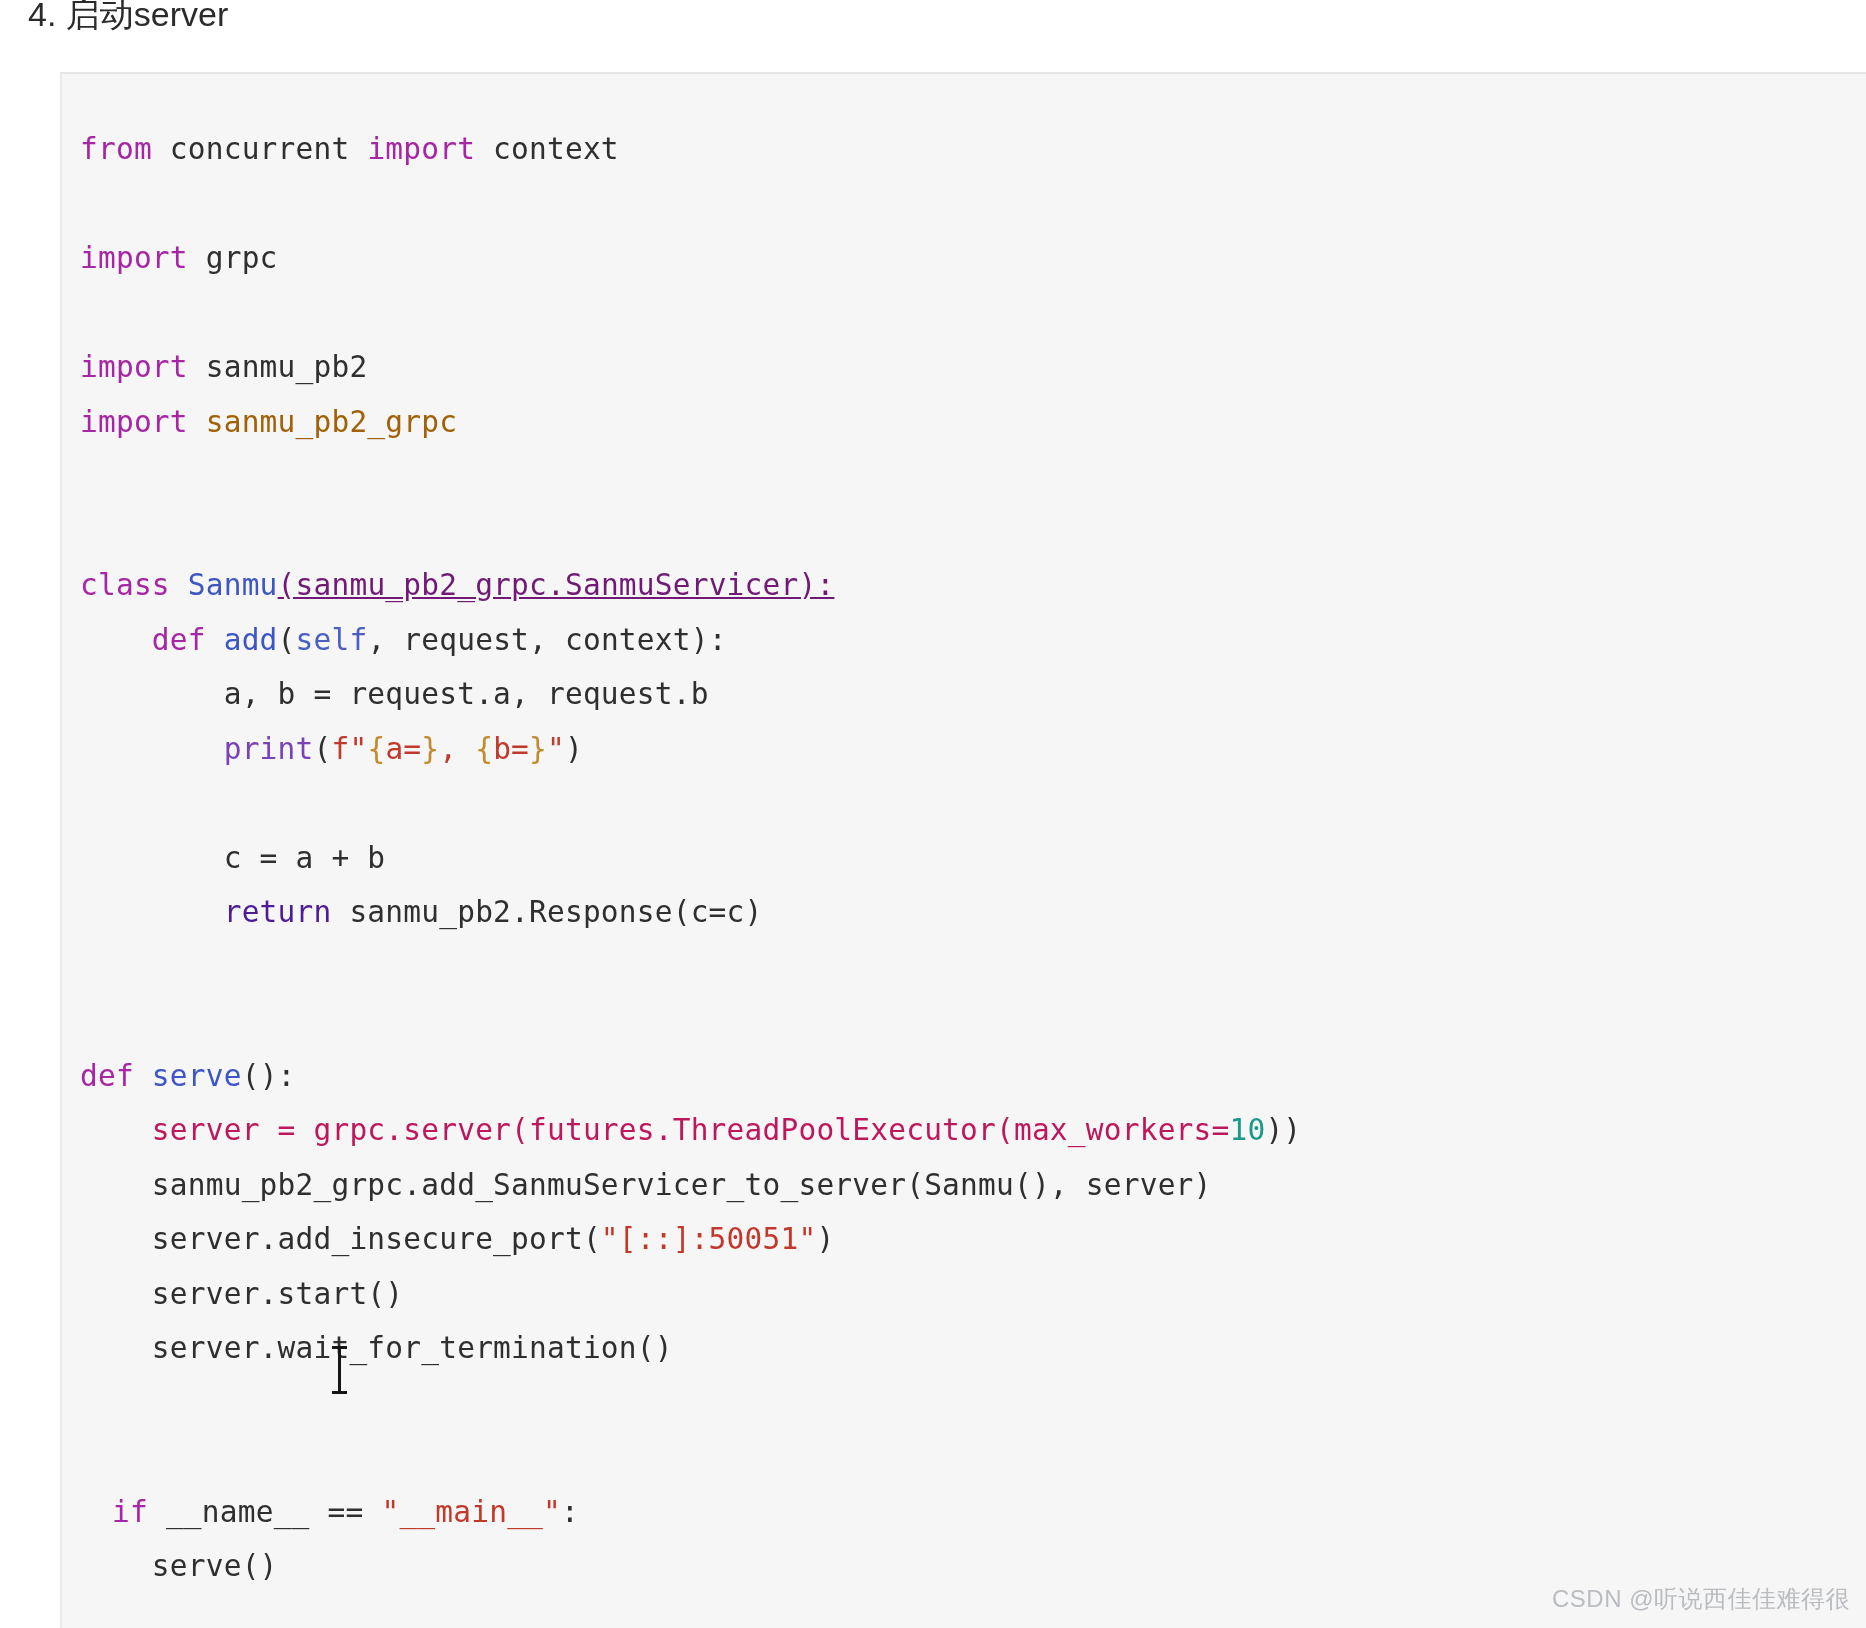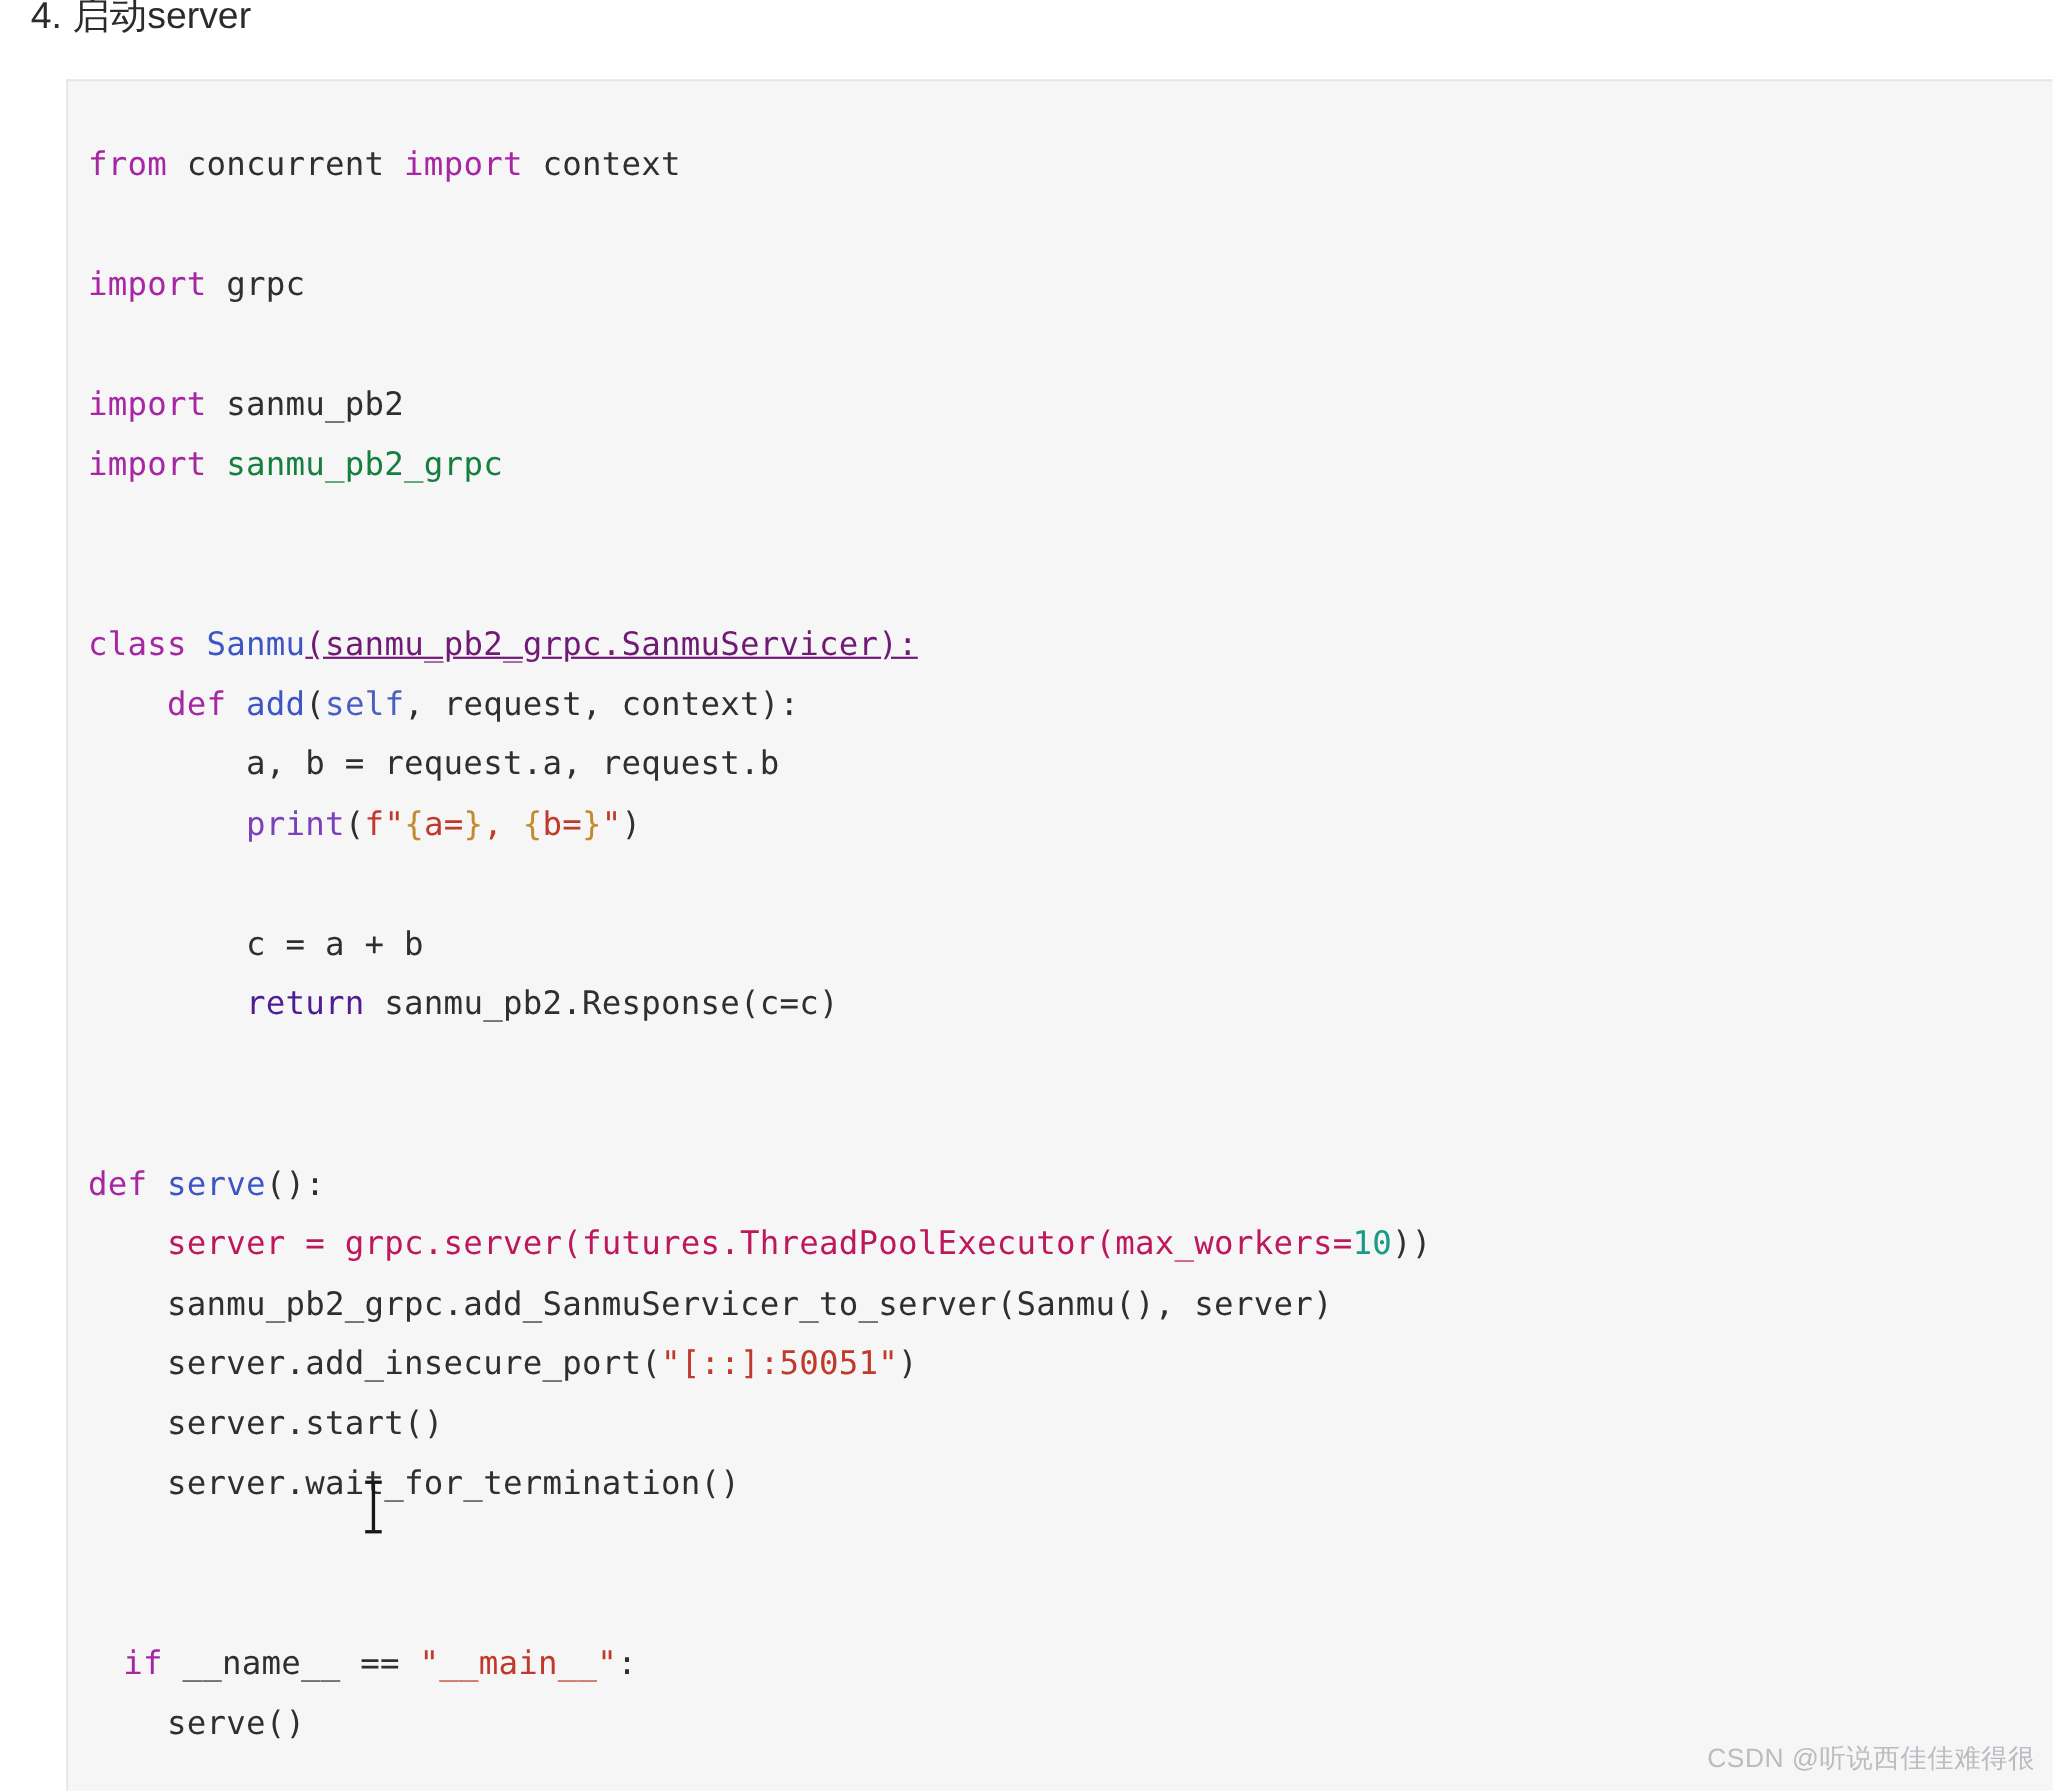--- a/index.html
+++ b/index.html
@@ -113,21 +113,21 @@
 
 <div id="doc-heading">4. 启动server</div>
 
 <div id="code-block" style="background: rgb(246, 246, 246); border-top-color: rgb(230, 230, 230);">
 
   <pre id="code-pre" style="color: rgb(47, 47, 47);"><span><span class="tok-kw" style="color: rgb(166, 38, 164);">from</span><span class="tok-plain" style="color: rgb(47, 47, 47); text-align: right;"> concurrent </span><span class="tok-kw" style="color: rgb(166, 38, 164);">import</span><span class="tok-plain" style="color: rgb(47, 47, 47);"> context</span></span>
 
 <span><span class="tok-kw" style="color: rgb(166, 38, 164);">import</span><span class="tok-plain" style="color: rgb(47, 47, 47);"> grpc</span></span>
 
 <span><span class="tok-kw" style="color: rgb(166, 38, 164);">import</span><span class="tok-plain" style="color: rgb(47, 47, 47);"> sanmu_pb2</span></span>
-<span><span class="tok-kw" style="color: rgb(166, 38, 164);">import</span><span class="tok-plain" style="color: #15803d;"> sanmu_pb2_grpc</span></span>
+<span><span class="tok-kw" style="color: rgb(166, 38, 164);">import</span><span class="tok-plain" style="color: #a16207;"> sanmu_pb2_grpc</span></span>
 
 
 <span><span class="tok-kw" style="color: rgb(166, 38, 164);">class</span><span class="tok-plain" style="color: rgb(47, 47, 47);"> </span><span class="tok-fn" style="color: rgb(61, 86, 196);">Sanmu</span><span class="tok-plain" style="color: #701a75; text-decoration: underline;">(sanmu_pb2_grpc.SanmuServicer):</span></span>
 <span><span class="tok-plain" style="color: rgb(47, 47, 47);">    </span><span class="tok-kw" style="color: rgb(166, 38, 164);">def</span><span class="tok-plain" style="color: rgb(47, 47, 47);"> </span><span class="tok-fn" style="color: rgb(61, 86, 196);">add</span><span class="tok-plain" style="color: rgb(47, 47, 47);">(</span><span class="tok-self" style="color: rgb(74, 95, 193);">self</span><span class="tok-plain" style="color: rgb(47, 47, 47);">, request, context):</span></span>
 <span><span class="tok-plain" style="color: rgb(47, 47, 47);">        a, b = request.a, request.b</span></span>
 <span><span class="tok-plain" style="color: rgb(47, 47, 47);">        </span><span class="tok-bi" style="color: rgb(122, 66, 184);">print</span><span class="tok-plain" style="color: rgb(47, 47, 47);">(</span><span class="tok-fpfx" style="color: rgb(192, 57, 43);">f</span><span class="tok-str" style="color: rgb(192, 57, 43);">"</span><span class="tok-fexp" style="color: rgb(196, 138, 46);">{</span><span class="tok-str" style="color: rgb(192, 57, 43);">a=</span><span class="tok-fexp" style="color: rgb(196, 138, 46);">}</span><span class="tok-str" style="color: rgb(192, 57, 43);">, </span><span class="tok-fexp" style="color: rgb(196, 138, 46);">{</span><span class="tok-str" style="color: rgb(192, 57, 43);">b=</span><span class="tok-fexp" style="color: rgb(196, 138, 46);">}</span><span class="tok-str" style="color: rgb(192, 57, 43);">"</span><span class="tok-plain" style="color: rgb(47, 47, 47);">)</span></span>
 
 <span><span class="tok-plain" style="color: rgb(47, 47, 47);">        c = a + b</span></span>
 <span><span class="tok-plain" style="color: rgb(47, 47, 47);">        </span><span class="tok-kw" style="color: #4c1d95;">return</span><span class="tok-plain" style="color: rgb(47, 47, 47);"> sanmu_pb2.Response(c=c)</span></span>
 

